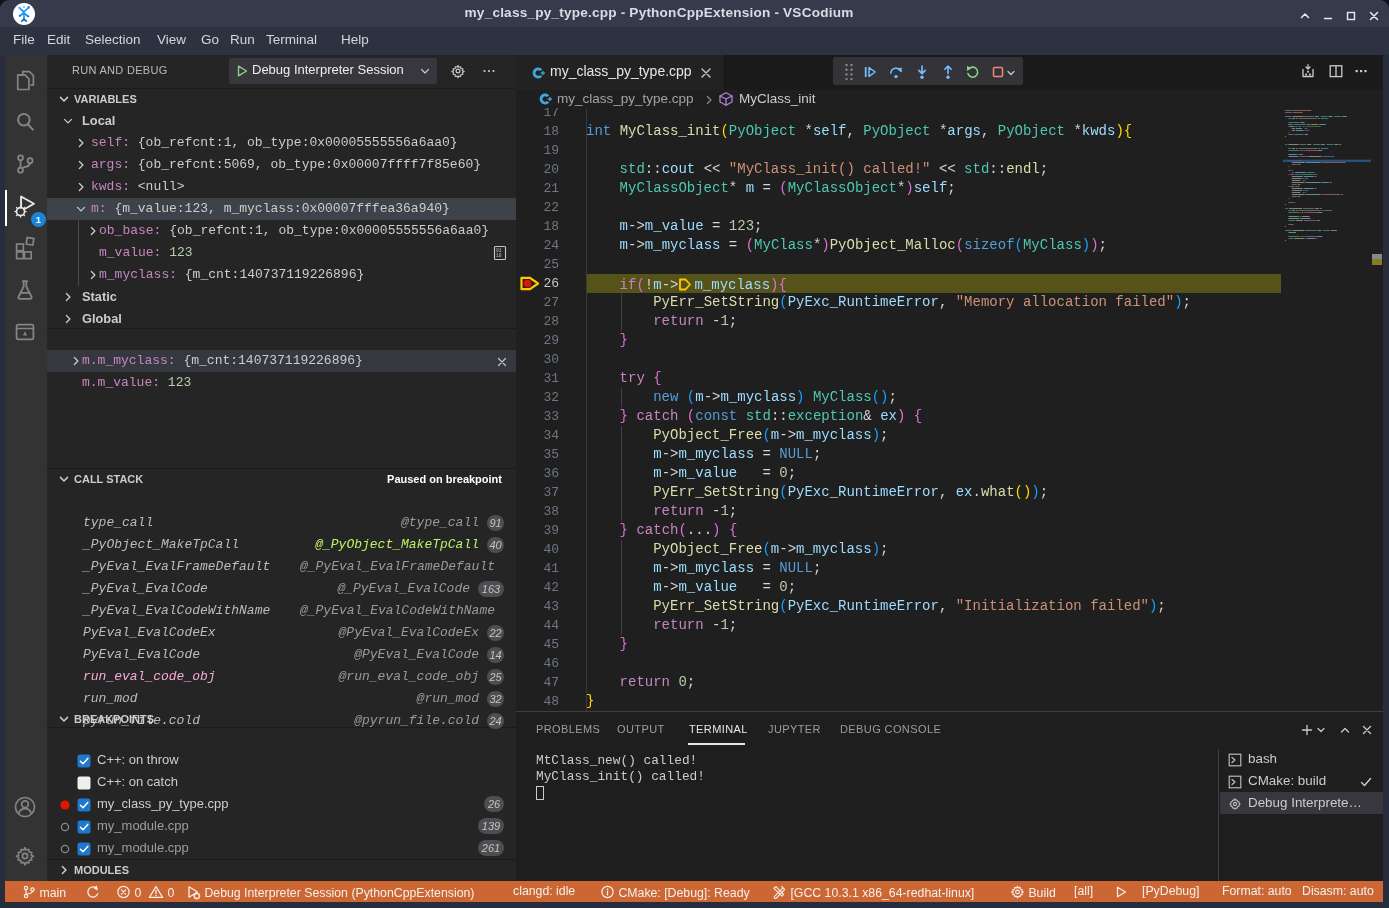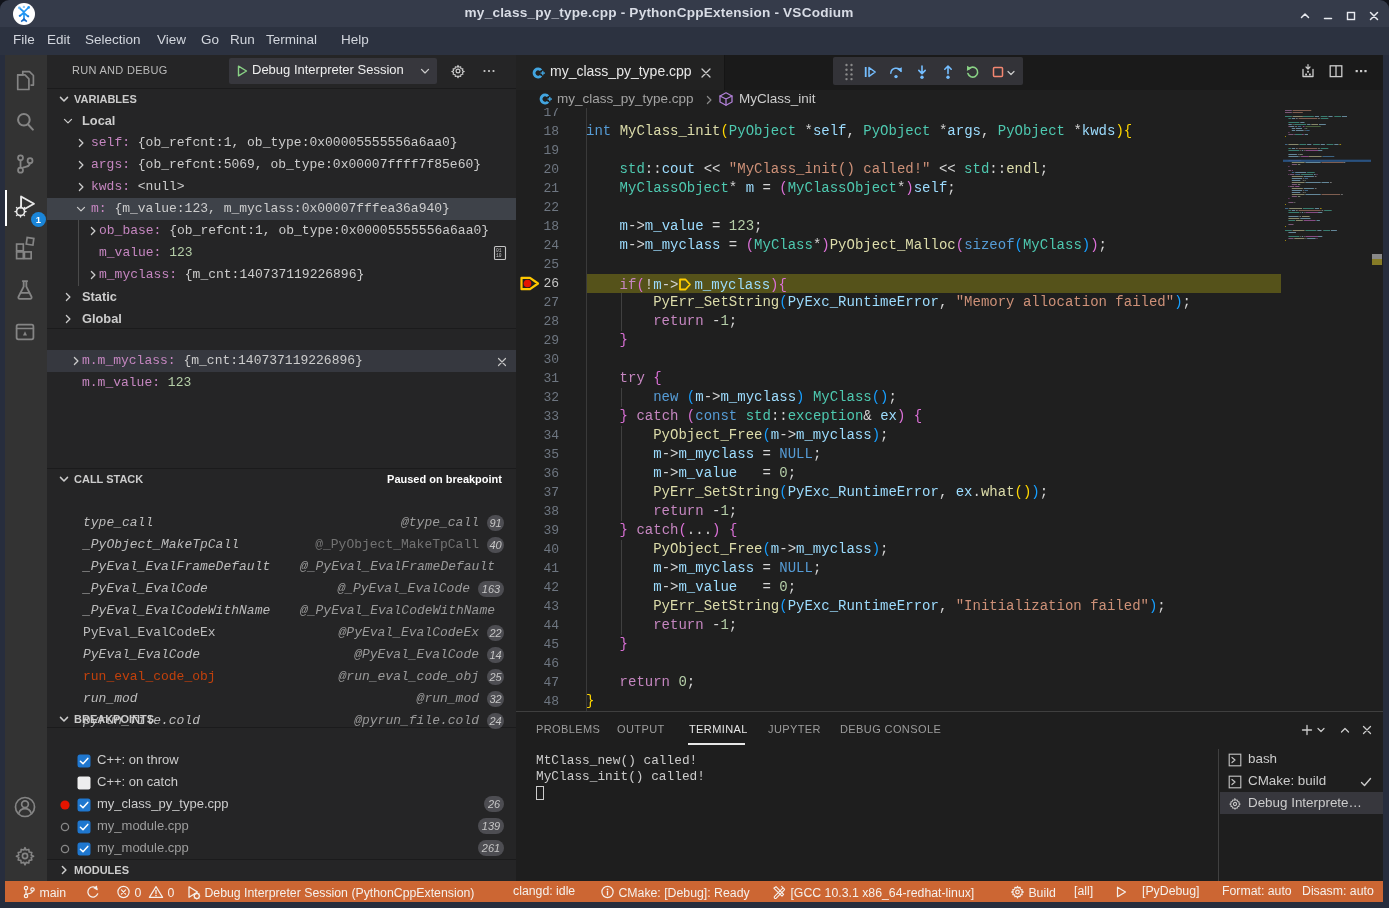--- a/index.html
+++ b/index.html
@@ -198,27 +198,27 @@
         </svg></span></div>
 <div class="row abs" style="left:47px;top:372px;"><span class="mono" style="position:absolute;left:35px"><span class="vname">m.m_value:</span><span class="vval"> </span><span class="vnum">123</span></span></div>
 <div class="shead abs" style="left:47px;top:468px">
       <span style="position:absolute;left:9px;top:3px"><svg width="16" height="16" viewBox="0 0 16 16" style="">
           <path d="M4.48 6.4 L8.0 9.92 L11.52 6.4" stroke="#cccccc" stroke-width="1.5" fill="none" stroke-linecap="round" stroke-linejoin="round"></path>
         </svg></span>
       <span style="position:absolute;left:27px">CALL STACK</span>
       <span style="position:absolute;right:14px;font-size:11px;color:#ffffff;font-weight:bold">Paused on breakpoint</span>
     </div>
 <div class="row abs" style="left:47px;top:512px;"><span class="mono" style="position:absolute;left:36px;font-size:13px;font-style:italic;color:#bcbcbc">type_call</span><span class="badge" style="right:12px;width:17px">91</span><span class="mono" style="position:absolute;right:37px;font-size:13px;font-style:italic;color:#9a9a9a">@type_call</span></div>
-<div class="row abs" style="left:47px;top:534px;"><span class="mono" style="position:absolute;left:36px;font-size:13px;font-style:italic;color:#bcbcbc">_PyObject_MakeTpCall</span><span class="badge" style="right:12px;width:17px">40</span><span class="mono" style="position:absolute;right:37px;font-size:13px;color:#737373">@_PyObject_MakeTpCall</span></div>
+<div class="row abs" style="left:47px;top:534px;"><span class="mono" style="position:absolute;left:36px;font-size:13px;font-style:italic;color:#bcbcbc">_PyObject_MakeTpCall</span><span class="badge" style="right:12px;width:17px">40</span><span class="mono" style="position:absolute;right:37px;font-size:13px;font-style:italic;color:#bef264">@_PyObject_MakeTpCall</span></div>
 <div class="row abs" style="left:47px;top:556px;"><span class="mono" style="position:absolute;left:36px;font-size:13px;font-style:italic;color:#bcbcbc">_PyEval_EvalFrameDefault</span><span class="mono" style="position:absolute;right:21px;font-size:13px;font-style:italic;color:#9a9a9a">@_PyEval_EvalFrameDefault</span></div>
 <div class="row abs" style="left:47px;top:578px;"><span class="mono" style="position:absolute;left:36px;font-size:13px;font-style:italic;color:#bcbcbc">_PyEval_EvalCode</span><span class="badge" style="right:12px;width:26px">163</span><span class="mono" style="position:absolute;right:46px;font-size:13px;font-style:italic;color:#9a9a9a">@_PyEval_EvalCode</span></div>
 <div class="row abs" style="left:47px;top:600px;"><span class="mono" style="position:absolute;left:36px;font-size:13px;font-style:italic;color:#bcbcbc">_PyEval_EvalCodeWithName</span><span class="mono" style="position:absolute;right:21px;font-size:13px;font-style:italic;color:#9a9a9a">@_PyEval_EvalCodeWithName</span></div>
-<div class="row abs" style="left:47px;top:622px;"><span class="mono" style="position:absolute;left:36px;font-size:13px;color:#bcbcbc">PyEval_EvalCodeEx</span><span class="badge" style="right:12px;width:17px">22</span><span class="mono" style="position:absolute;right:37px;font-size:13px;font-style:italic;color:#9a9a9a">@PyEval_EvalCodeEx</span></div>
+<div class="row abs" style="left:47px;top:622px;"><span class="mono" style="position:absolute;left:36px;font-size:13px;font-style:italic;color:#bcbcbc">PyEval_EvalCodeEx</span><span class="badge" style="right:12px;width:17px">22</span><span class="mono" style="position:absolute;right:37px;font-size:13px;font-style:italic;color:#9a9a9a">@PyEval_EvalCodeEx</span></div>
 <div class="row abs" style="left:47px;top:644px;"><span class="mono" style="position:absolute;left:36px;font-size:13px;font-style:italic;color:#bcbcbc">PyEval_EvalCode</span><span class="badge" style="right:12px;width:17px">14</span><span class="mono" style="position:absolute;right:37px;font-size:13px;font-style:italic;color:#9a9a9a">@PyEval_EvalCode</span></div>
-<div class="row abs" style="left:47px;top:666px;"><span class="mono" style="position:absolute;left:36px;font-size:13px;color:#c2410c">run_eval_code_obj</span><span class="badge" style="right:12px;width:17px">25</span><span class="mono" style="position:absolute;right:37px;font-size:13px;font-style:italic;color:#9a9a9a">@run_eval_code_obj</span></div>
+<div class="row abs" style="left:47px;top:666px;"><span class="mono" style="position:absolute;left:36px;font-size:13px;font-style:italic;color:#f9a8d4">run_eval_code_obj</span><span class="badge" style="right:12px;width:17px">25</span><span class="mono" style="position:absolute;right:37px;font-size:13px;font-style:italic;color:#9a9a9a">@run_eval_code_obj</span></div>
 <div class="row abs" style="left:47px;top:688px;"><span class="mono" style="position:absolute;left:36px;font-size:13px;font-style:italic;color:#bcbcbc">run_mod</span><span class="badge" style="right:12px;width:17px">32</span><span class="mono" style="position:absolute;right:37px;font-size:13px;font-style:italic;color:#9a9a9a">@run_mod</span></div>
 <div class="row abs" style="left:47px;top:710px;"><span class="mono" style="position:absolute;left:36px;font-size:13px;font-style:italic;color:#bcbcbc">pyrun_file.cold</span><span class="badge" style="right:12px;width:17px">24</span><span class="mono" style="position:absolute;right:37px;font-size:13px;font-style:italic;color:#9a9a9a">@pyrun_file.cold</span></div>
 <div class="shead abs" style="left:47px;top:708px">
       <span style="position:absolute;left:9px;top:3px"><svg width="16" height="16" viewBox="0 0 16 16" style="">
           <path d="M4.48 6.4 L8.0 9.92 L11.52 6.4" stroke="#cccccc" stroke-width="1.5" fill="none" stroke-linecap="round" stroke-linejoin="round"></path>
         </svg></span>
       <span style="position:absolute;left:27px">BREAKPOINTS</span>
     </div>
 <div class="row abs" style="left:47px;top:749px;"><span style="position:absolute;left:30px;top:4px"><svg width="14" height="14" viewBox="0 0 14 14" style="">
           <rect x="0.5" y="0.5" width="13" height="13" rx="2.5" fill="#1f77cf"></rect>

